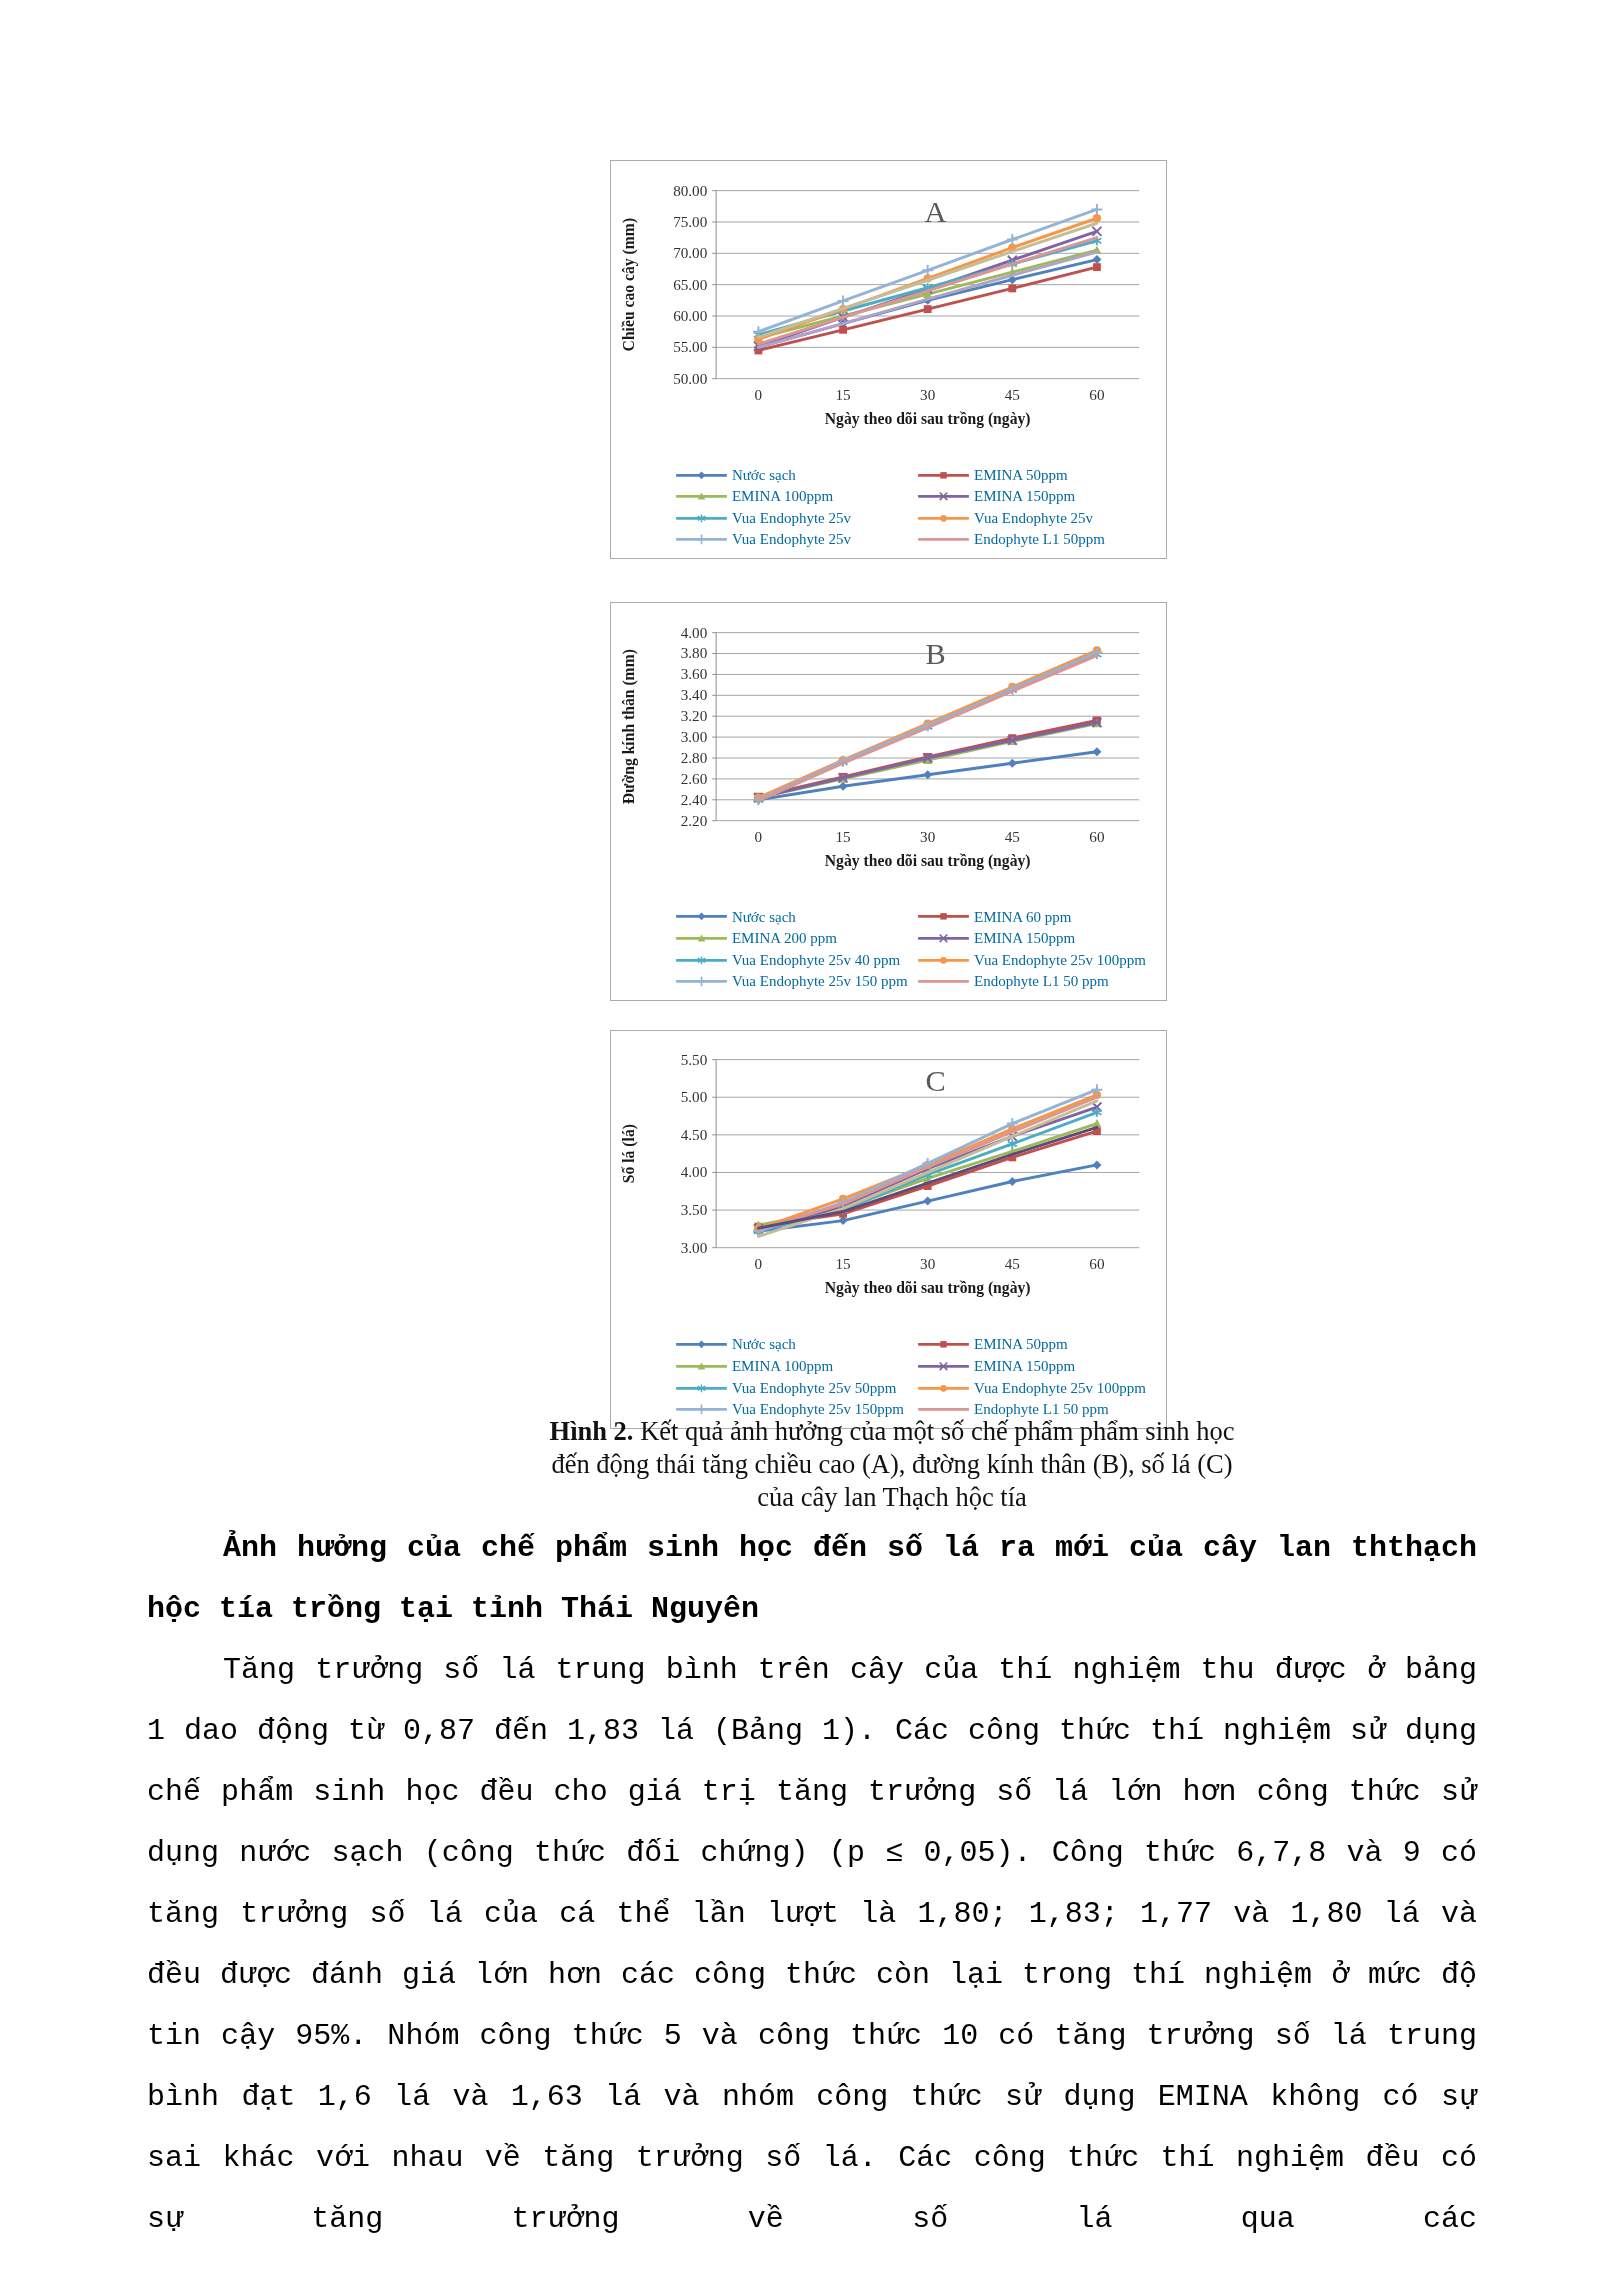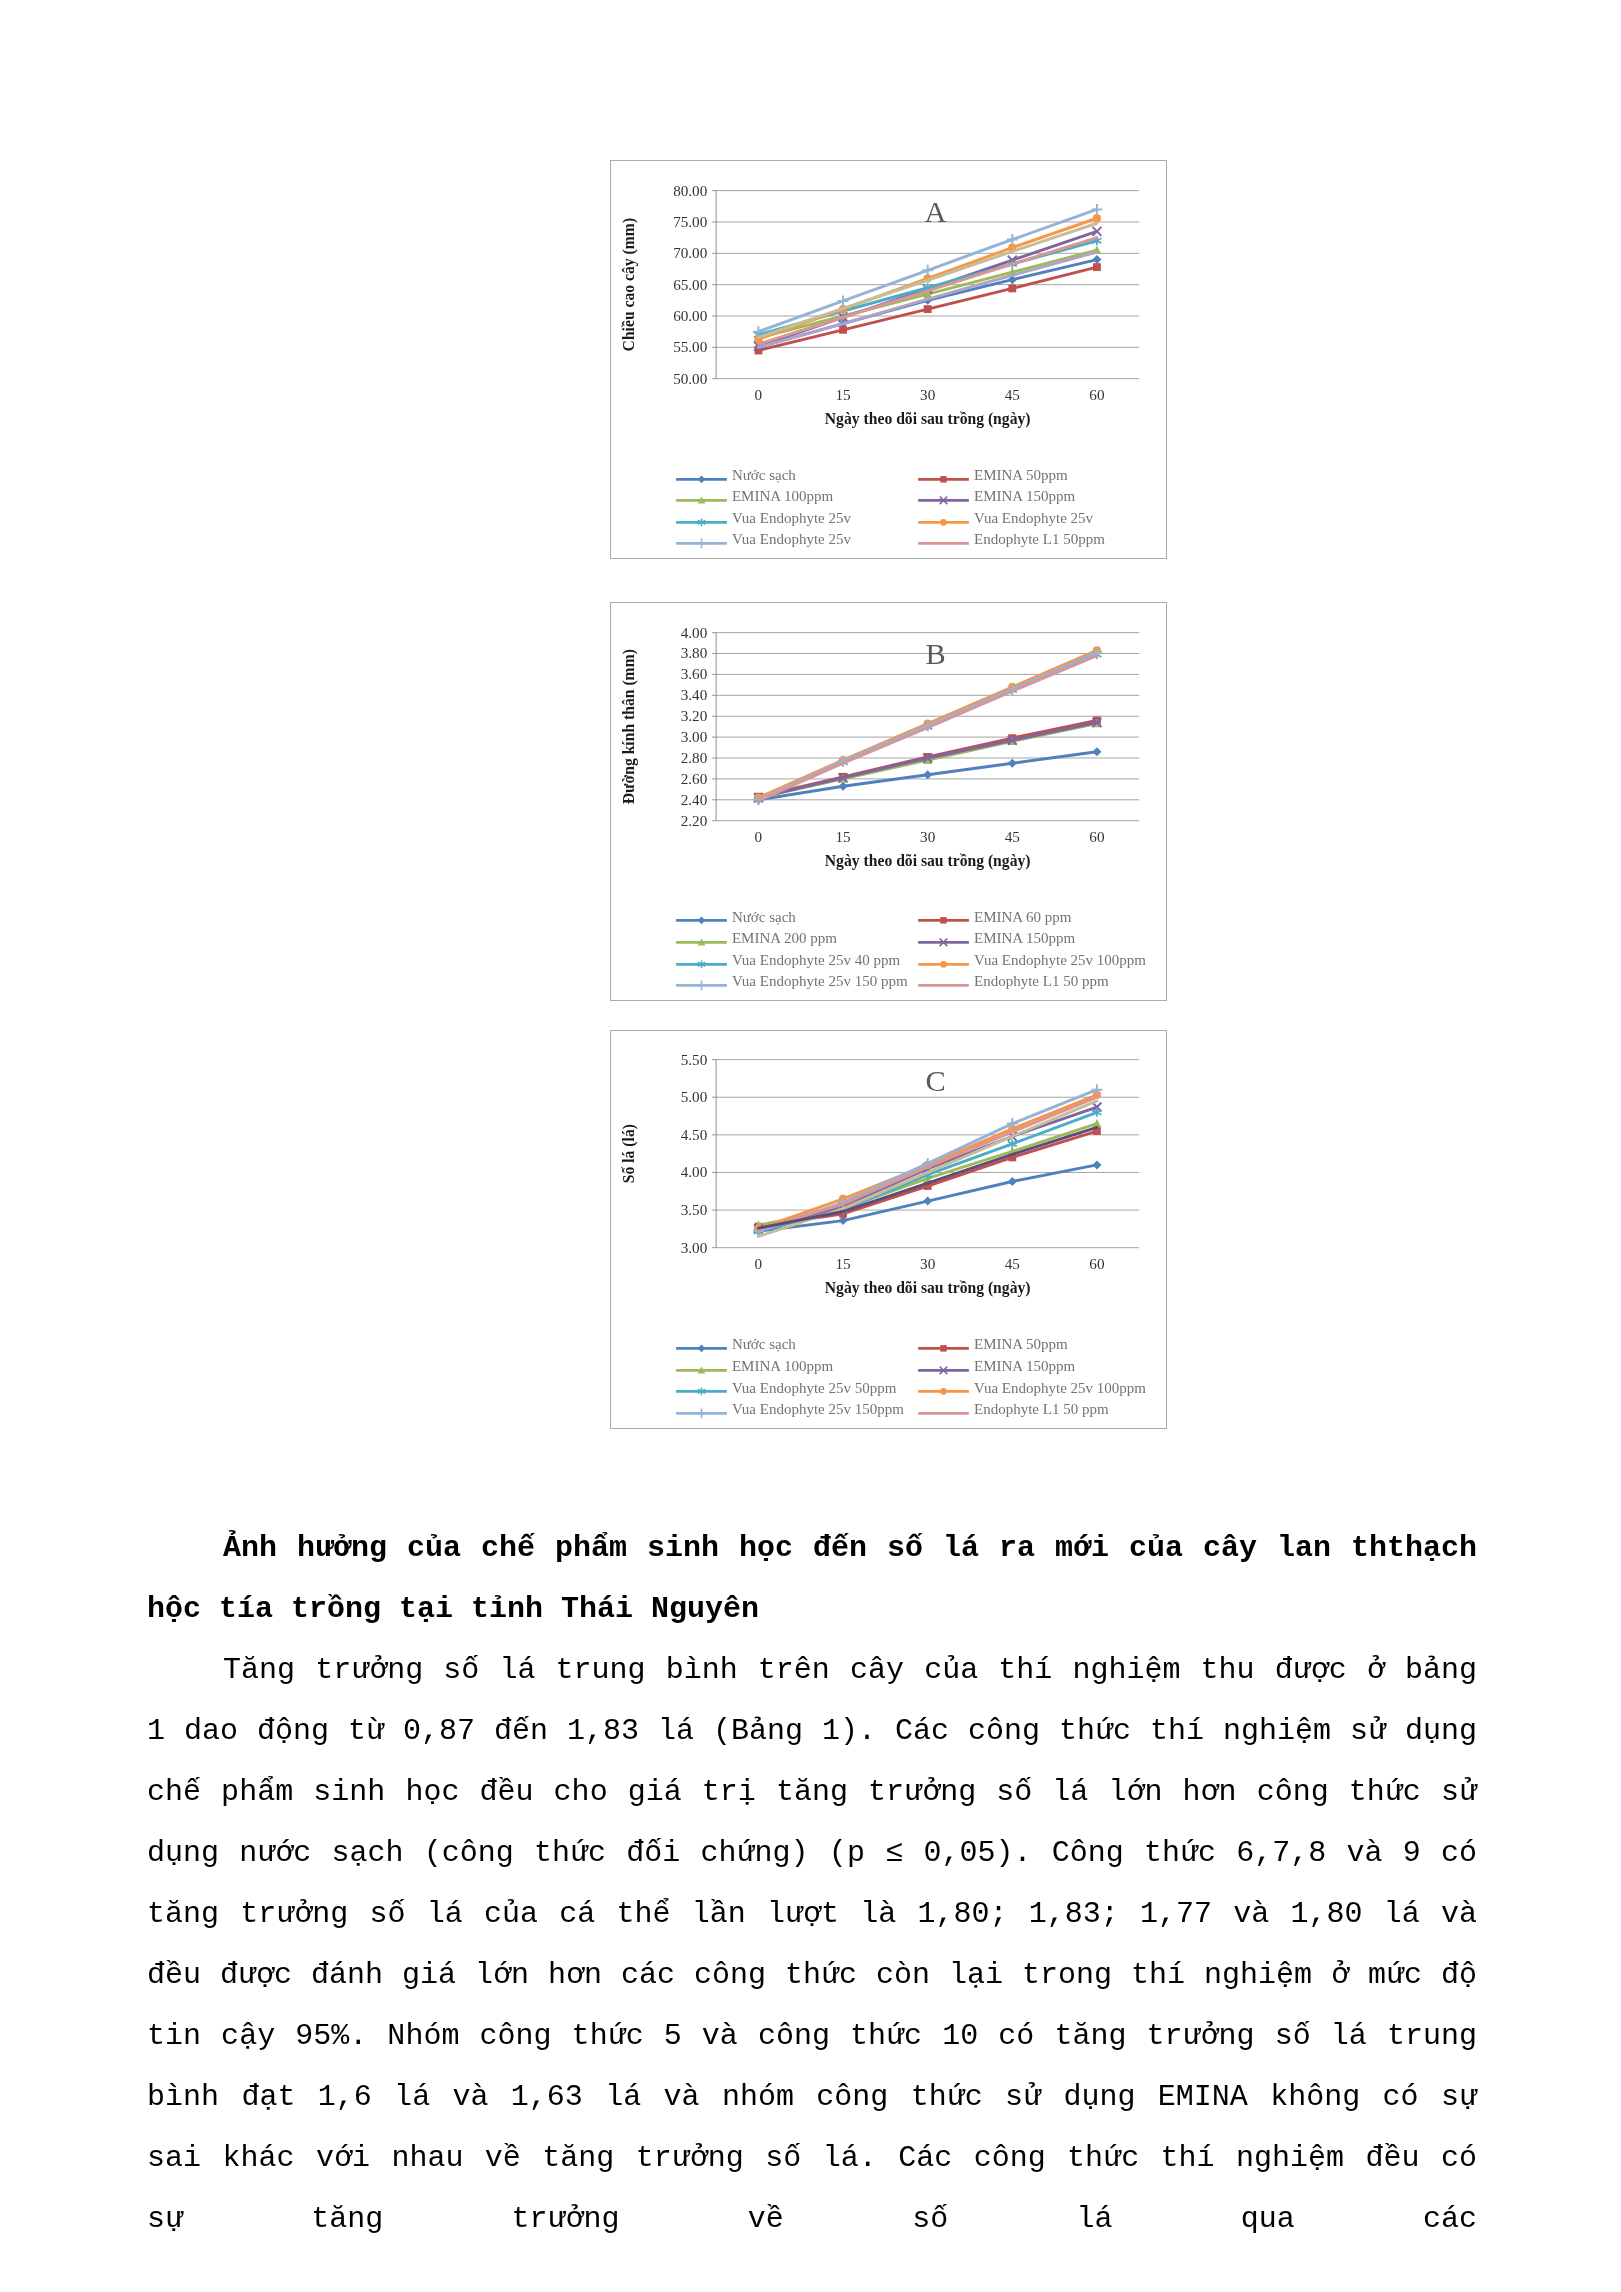--- a/index.html
+++ b/index.html
@@ -7,21 +7,21 @@
   .page{position:relative;width:1621px;height:2293px;background:#fff;overflow:hidden;}
 
   .figure-col{position:absolute;left:610px;top:160px;width:557px;}
   .chart-box{border:1px solid #ababab;background:#fff;padding:11.8px 0 3.9px 0;}
   .chart-box.gap-b{margin-top:43px;}
   .chart-box.gap-c{margin-top:29px;}
   .chart-svg{display:block;margin:0 auto;width:553px;height:286px;}
   svg text{font-family:"Liberation Serif",serif;}
 
   .legend{display:grid;grid-template-columns:1fr 1fr;row-gap:1px;padding:5.9px 7.8px 3.9px 63px;}
-  .lg-item{display:flex;align-items:flex-end;gap:2.9px;font-size:15px;color:#737373;white-space:nowrap;line-height:20.6px;}
+  .lg-item{display:flex;align-items:center;gap:2.9px;font-size:15px;color:#0369a1;white-space:nowrap;line-height:20.6px;}
   .lg-item svg{flex:0 0 auto;}
 
   .caption{position:absolute;left:549px;top:1415px;width:686px;text-align:center;
            font-size:26.5px;line-height:33px;color:#111;}
   .caption b{font-weight:bold;}
 
   .text-block{position:absolute;left:147px;top:1518px;width:1330px;
               font-size:30px;line-height:61px;text-align:justify;color:#000;font-family:Liberation Mono, monospace;}
   .text-block p{margin:0;text-indent:76px;}
   .text-block p.heading{font-weight:bold;}
@@ -508,20 +508,21 @@
           <div class="lg-item">
             <svg width="55" height="12.7" viewBox="0 0 56 13">
               <line x1="2" y1="6.5" x2="54" y2="6.5" stroke="#D99694" stroke-width="3"></line>
             </svg>
             <span>Endophyte L1 50 ppm</span>
           </div>
         </div>
     </div>
   </div>
 
+  <div class="caption"><b>Hình 2.</b><span> Kết quả ảnh hưởng của một số chế phẩm phẩm sinh học đến động thái tăng chiều cao (A), đường kính thân (B), số lá (C) của cây lan Thạch hộc tía</span></div>
 
   <div class="text-block">
     <p class="heading">Ảnh hưởng của chế phẩm sinh học đến số lá ra mới của cây lan ththạch hộc tía trồng tại tỉnh Thái Nguyên</p>
     <p class="body-par">Tăng trưởng số lá trung bình trên cây của thí nghiệm thu được ở bảng 1 dao động từ 0,87 đến 1,83 lá (Bảng 1). Các công thức thí nghiệm sử dụng chế phẩm sinh học đều cho giá trị tăng trưởng số lá lớn hơn công thức sử dụng nước sạch (công thức đối chứng) (p ≤ 0,05). Công thức 6,7,8 và 9 có tăng trưởng số lá của cá thể lần lượt là 1,80; 1,83; 1,77 và 1,80 lá và đều được đánh giá lớn hơn các công thức còn lại trong thí nghiệm ở mức độ tin cậy 95%. Nhóm công thức 5 và công thức 10 có tăng trưởng số lá trung bình đạt 1,6 lá và 1,63 lá và nhóm công thức sử dụng EMINA không có sự sai khác với nhau về tăng trưởng số lá. Các công thức thí nghiệm đều có sự tăng trưởng về số lá qua các</p>
   </div>
 
 </div>
 
 
 </body></html>

